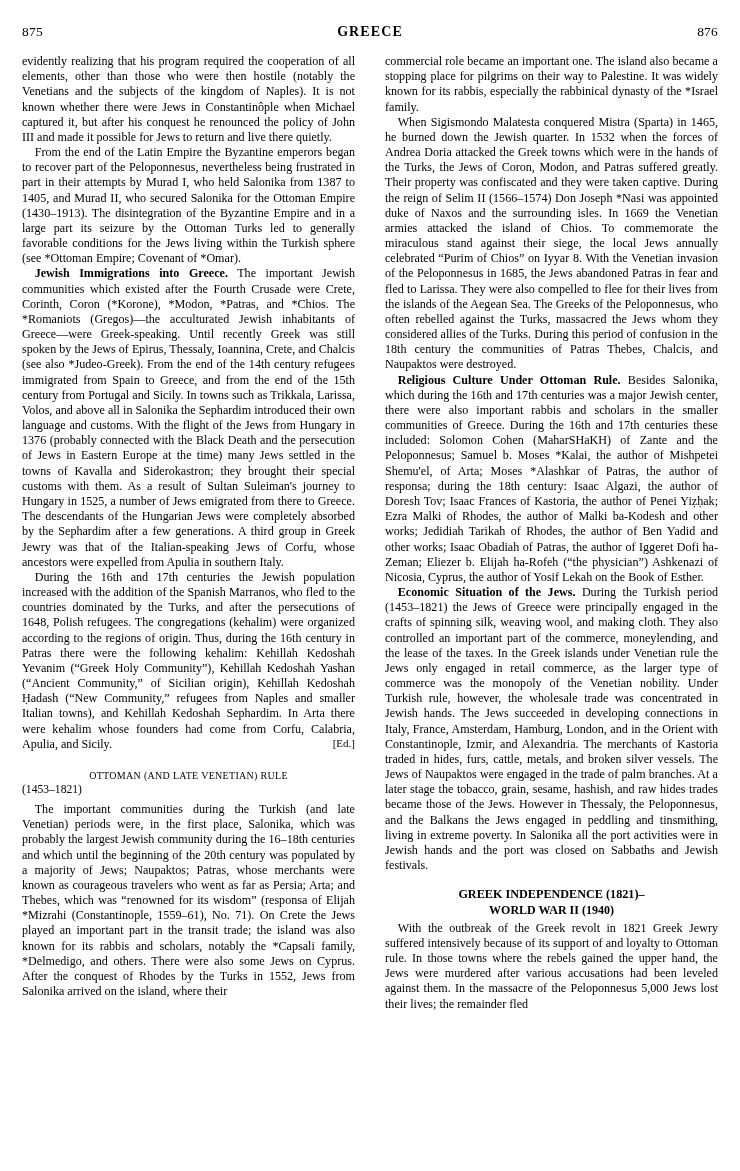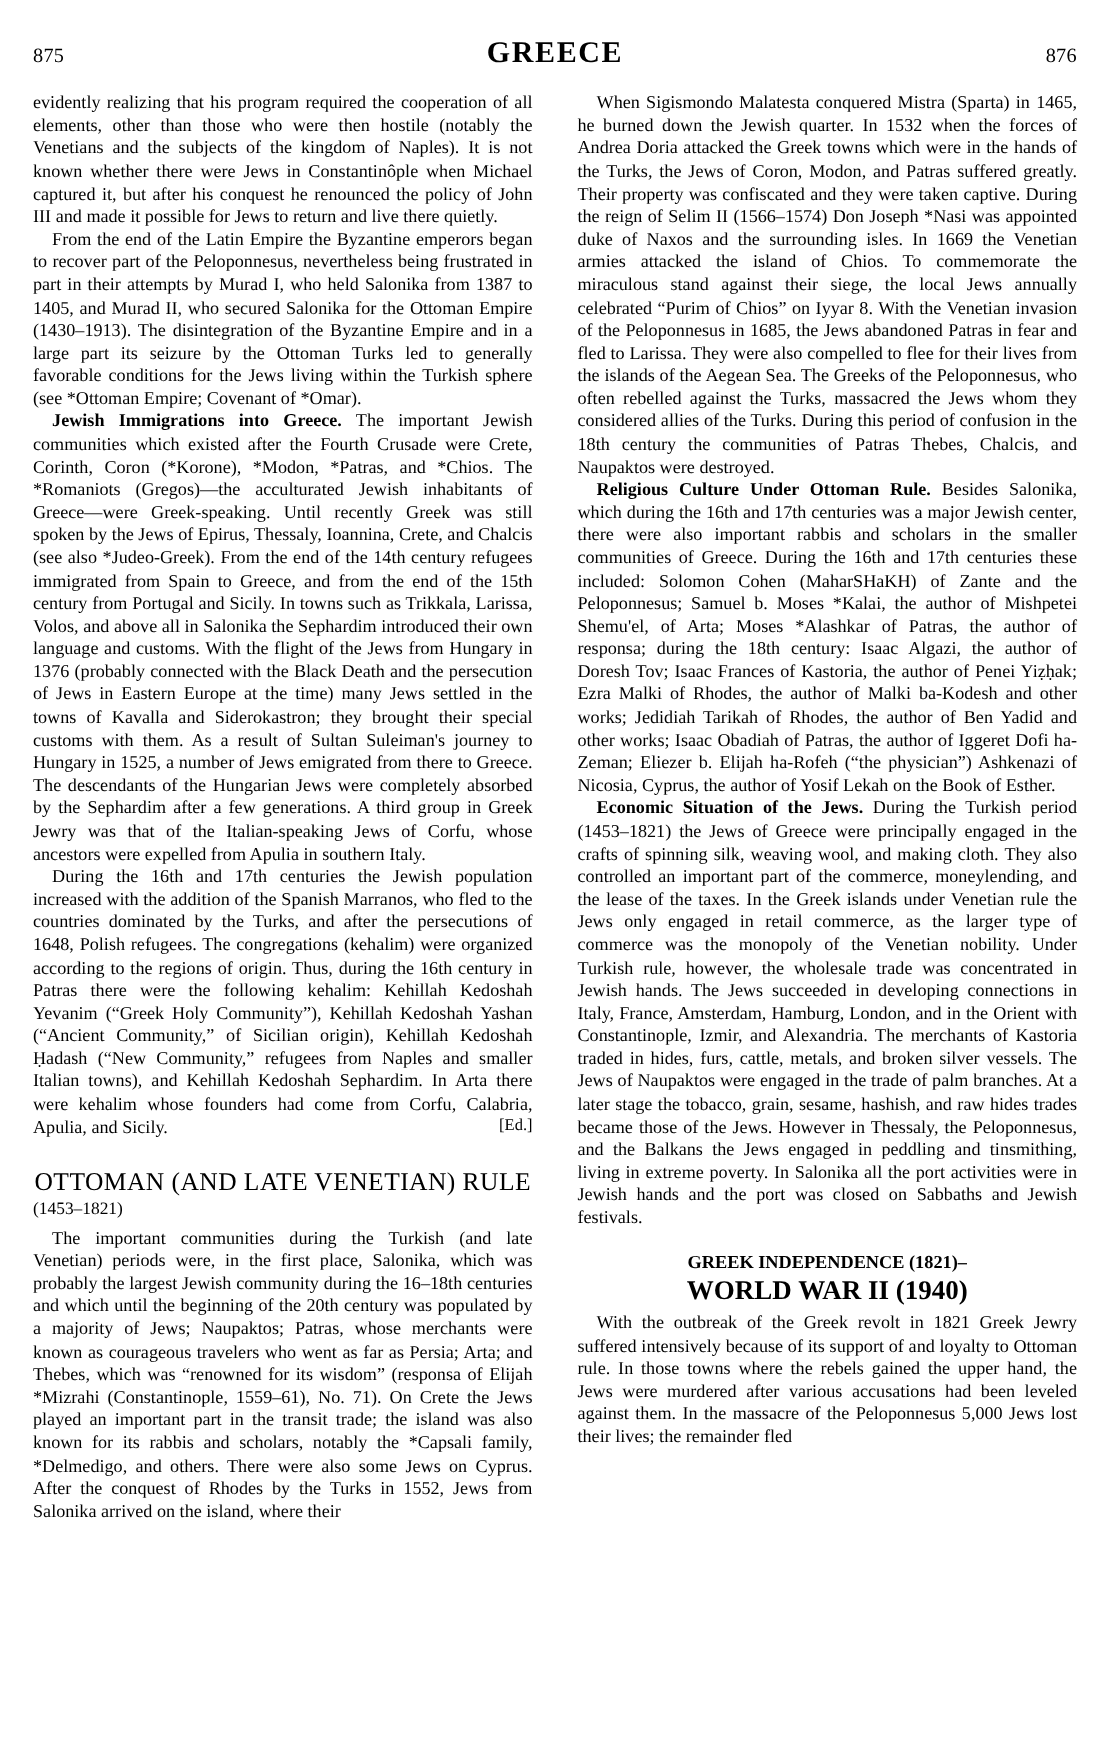--- a/index.html
+++ b/index.html
@@ -25,21 +25,21 @@
     justify-content: space-between;
     font-size: 13.5px;
     margin-bottom: 14px;
     letter-spacing: 0.2px;
   }
   .header .folio {
     font-family: "Liberation Serif", serif;
     font-size: 13.5px;
   }
   .header .runhead {
-    font-size: 20px;
+    font-size: 14px;
     font-weight: bold;
     letter-spacing: 1.1px;
   }
   .columns {
     display: flex;
     gap: 30px;
     align-items: flex-start;
   }
   .col {
     width: 336px;
@@ -51,42 +51,42 @@
   }
   p {
     margin: 0;
     text-indent: 1.05em;
   }
   p.noindent {
     text-indent: 0;
   }
   .sec-title {
     text-align: center;
-    font-size: 17px;
+    font-size: 10px;
     margin-top: 13px;
     margin-bottom: 1px;
     text-indent: 0;
     letter-spacing: 0.3px;
   }
   .sec-sub {
     font-size: 11.6px;
     margin-bottom: 4px;
     text-indent: 0;
   }
   .sec-title2 {
     text-align: center;
     font-size: 12.2px;
     font-weight: bold;
     margin-top: 14px;
     margin-bottom: 0px;
     text-indent: 0;
   }
   .sec-title2b {
     text-align: center;
-    font-size: 18px;
+    font-size: 12px;
     font-weight: bold;
     margin-bottom: 3px;
     text-indent: 0;
   }
   .run-in {
     font-weight: bold;
   }
   .sig {
     float: right;
     font-size: 11px;
@@ -111,20 +111,21 @@
       <p>From the end of the Latin Empire the Byzantine emperors began to recover part of the Peloponnesus, nevertheless being frustrated in part in their attempts by Murad I, who held Salonika from 1387 to 1405, and Murad II, who secured Salonika for the Ottoman Empire (1430–1913). The disintegration of the Byzantine Empire and in a large part its seizure by the Ottoman Turks led to generally favorable conditions for the Jews living within the Turkish sphere (see *Ottoman Empire; Covenant of *Omar).</p>
       <p><span class="run-in">Jewish Immigrations into Greece.</span><span> The important Jewish communities which existed after the Fourth Crusade were Crete, Corinth, Coron (*Korone), *Modon, *Patras, and *Chios. The *Romaniots (Gregos)—the acculturated Jewish inhabitants of Greece—were Greek-speaking. Until recently Greek was still spoken by the Jews of Epirus, Thessaly, Ioannina, Crete, and Chalcis (see also *Judeo-Greek). From the end of the 14th century refugees immigrated from Spain to Greece, and from the end of the 15th century from Portugal and Sicily. In towns such as Trikkala, Larissa, Volos, and above all in Salonika the Sephardim introduced their own language and customs. With the flight of the Jews from Hungary in 1376 (probably connected with the Black Death and the persecution of Jews in Eastern Europe at the time) many Jews settled in the towns of Kavalla and Siderokastron; they brought their special customs with them. As a result of Sultan Suleiman's journey to Hungary in 1525, a number of Jews emigrated from there to Greece. The descendants of the Hungarian Jews were completely absorbed by the Sephardim after a few generations. A third group in Greek Jewry was that of the Italian-speaking Jews of Corfu, whose ancestors were expelled from Apulia in southern Italy.</span></p>
       <p><span>During the 16th and 17th centuries the Jewish population increased with the addition of the Spanish Marranos, who fled to the countries dominated by the Turks, and after the persecutions of 1648, Polish refugees. The congregations (kehalim) were organized according to the regions of origin. Thus, during the 16th century in Patras there were the following kehalim: Kehillah Kedoshah Yevanim (“Greek Holy Community”), Kehillah Kedoshah Yashan (“Ancient Community,” of Sicilian origin), Kehillah Kedoshah Ḥadash (“New Community,” refugees from Naples and smaller Italian towns), and Kehillah Kedoshah Sephardim. In Arta there were kehalim whose founders had come from Corfu, Calabria, Apulia, and Sicily.</span> <span class="sig">[Ed.]</span></p>
       <div class="spacer-sm"></div>
       <p class="sec-title">OTTOMAN (AND LATE VENETIAN) RULE</p>
       <p class="sec-sub">(1453–1821)</p>
       <p>The important communities during the Turkish (and late Venetian) periods were, in the first place, Salonika, which was probably the largest Jewish community during the 16–18th centuries and which until the beginning of the 20th century was populated by a majority of Jews; Naupaktos; Patras, whose merchants were known as courageous travelers who went as far as Persia; Arta; and Thebes, which was “renowned for its wisdom” (responsa of Elijah *Mizrahi (Constantinople, 1559–61), No. 71). On Crete the Jews played an important part in the transit trade; the island was also known for its rabbis and scholars, notably the *Capsali family, *Delmedigo, and others. There were also some Jews on Cyprus. After the conquest of Rhodes by the Turks in 1552, Jews from Salonika arrived on the island, where their</p>
     </div>
 
     <div class="col">
+      <p class="noindent">commercial role became an important one. The island also became a stopping place for pilgrims on their way to Palestine. It was widely known for its rabbis, especially the rabbinical dynasty of the *Israel family.</p>
       <p>When Sigismondo Malatesta conquered Mistra (Sparta) in 1465, he burned down the Jewish quarter. In 1532 when the forces of Andrea Doria attacked the Greek towns which were in the hands of the Turks, the Jews of Coron, Modon, and Patras suffered greatly. Their property was confiscated and they were taken captive. During the reign of Selim II (1566–1574) Don Joseph *Nasi was appointed duke of Naxos and the surrounding isles. In 1669 the Venetian armies attacked the island of Chios. To commemorate the miraculous stand against their siege, the local Jews annually celebrated “Purim of Chios” on Iyyar 8. With the Venetian invasion of the Peloponnesus in 1685, the Jews abandoned Patras in fear and fled to Larissa. They were also compelled to flee for their lives from the islands of the Aegean Sea. The Greeks of the Peloponnesus, who often rebelled against the Turks, massacred the Jews whom they considered allies of the Turks. During this period of confusion in the 18th century the communities of Patras Thebes, Chalcis, and Naupaktos were destroyed.</p>
       <p><span class="run-in">Religious Culture Under Ottoman Rule.</span><span> Besides Salonika, which during the 16th and 17th centuries was a major Jewish center, there were also important rabbis and scholars in the smaller communities of Greece. During the 16th and 17th centuries these included: Solomon Cohen (MaharSHaKH) of Zante and the Peloponnesus; Samuel b. Moses *Kalai, the author of Mishpetei Shemu'el, of Arta; Moses *Alashkar of Patras, the author of responsa; during the 18th century: Isaac Algazi, the author of Doresh Tov; Isaac Frances of Kastoria, the author of Penei Yiẓḥak; Ezra Malki of Rhodes, the author of Malki ba-Kodesh and other works; Jedidiah Tarikah of Rhodes, the author of Ben Yadid and other works; Isaac Obadiah of Patras, the author of Iggeret Dofi ha-Zeman; Eliezer b. Elijah ha-Rofeh (“the physician”) Ashkenazi of Nicosia, Cyprus, the author of Yosif Lekah on the Book of Esther.</span></p>
       <p><span class="run-in">Economic Situation of the Jews.</span><span> During the Turkish period (1453–1821) the Jews of Greece were principally engaged in the crafts of spinning silk, weaving wool, and making cloth. They also controlled an important part of the commerce, moneylending, and the lease of the taxes. In the Greek islands under Venetian rule the Jews only engaged in retail commerce, as the larger type of commerce was the monopoly of the Venetian nobility. Under Turkish rule, however, the wholesale trade was concentrated in Jewish hands. The Jews succeeded in developing connections in Italy, France, Amsterdam, Hamburg, London, and in the Orient with Constantinople, Izmir, and Alexandria. The merchants of Kastoria traded in hides, furs, cattle, metals, and broken silver vessels. The Jews of Naupaktos were engaged in the trade of palm branches. At a later stage the tobacco, grain, sesame, hashish, and raw hides trades became those of the Jews. However in Thessaly, the Peloponnesus, and the Balkans the Jews engaged in peddling and tinsmithing, living in extreme poverty. In Salonika all the port activities were in Jewish hands and the port was closed on Sabbaths and Jewish festivals.</span></p>
       <p class="sec-title2">GREEK INDEPENDENCE (1821)–</p>
       <p class="sec-title2b">WORLD WAR II (1940)</p>
       <p>With the outbreak of the Greek revolt in 1821 Greek Jewry suffered intensively because of its support of and loyalty to Ottoman rule. In those towns where the rebels gained the upper hand, the Jews were murdered after various accusations had been leveled against them. In the massacre of the Peloponnesus 5,000 Jews lost their lives; the remainder fled</p>
     </div>
 
   </div>
 </div>

